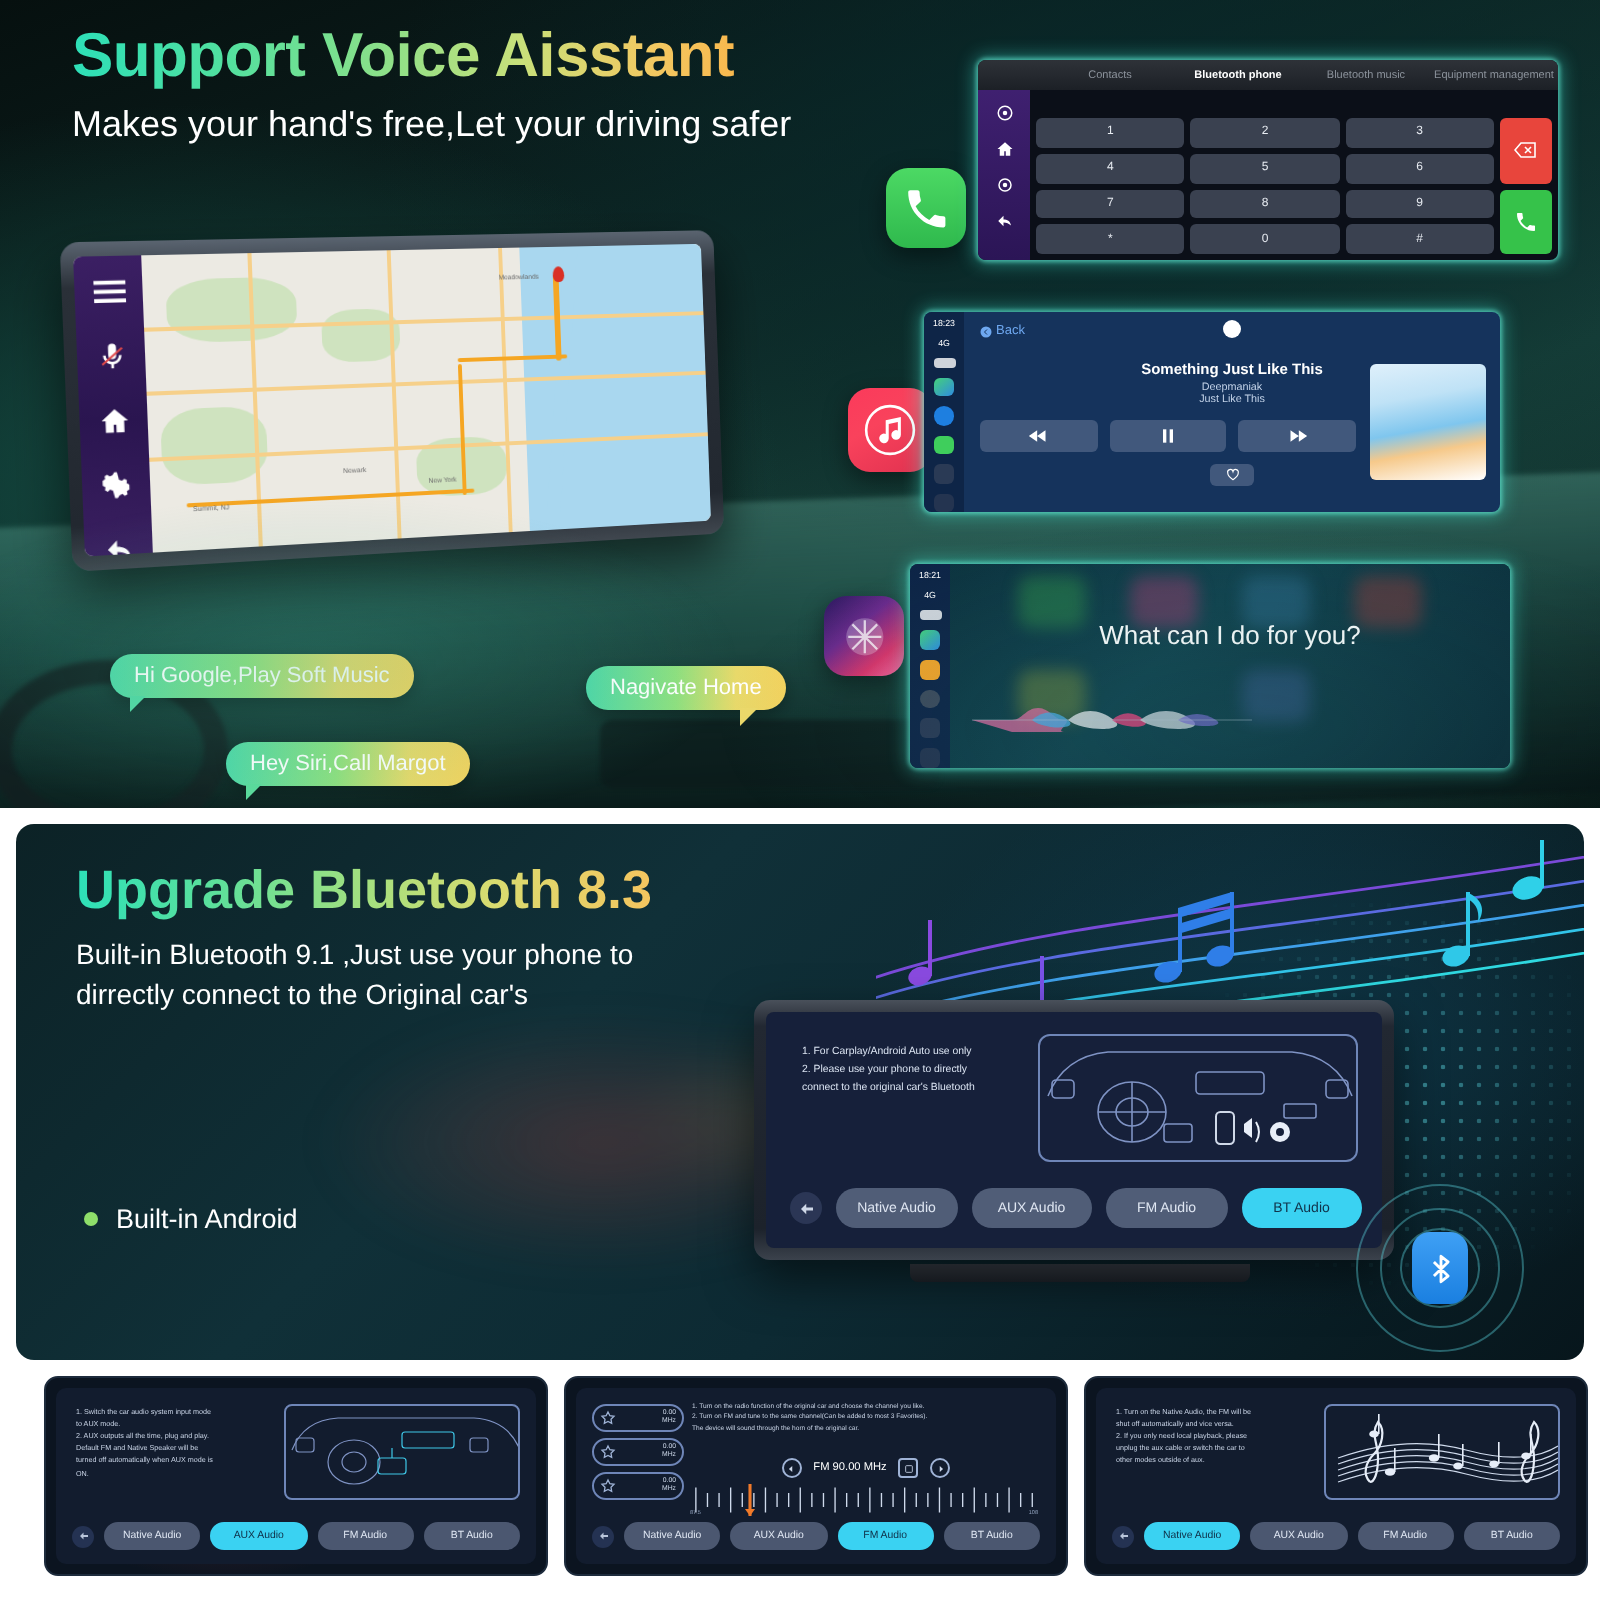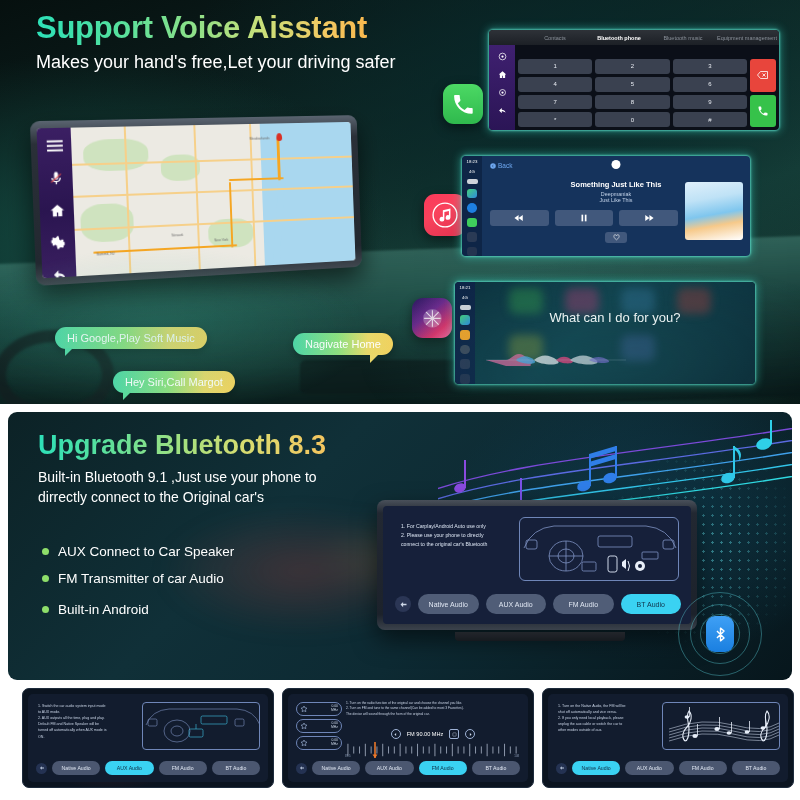--- a/index.html
+++ b/index.html
@@ -506,28 +506,20 @@
         </g>
       <g fill="#2fd0e8">
           <ellipse cx="326" cy="24" rx="8" ry="5.5" transform="rotate(-20 326 24)"></ellipse>
           <rect x="332" y="-8" width="2" height="32"></rect>
         </g>
     </svg>
 
     <div class="s2-title">Upgrade Bluetooth 8.3</div>
     <div class="s2-sub">Built-in Bluetooth 9.1 ,Just use your phone to dirrectly connect to the Original car's</div>
 
-    <div class="feat f1">
-      <span class="fdot"></span>
-      <span>AUX Connect to Car Speaker</span>
-    </div>
-    <div class="feat f2">
-      <span class="fdot"></span>
-      <span>FM Transmitter of car Audio</span>
-    </div>
     <div class="feat f3">
       <span class="fdot"></span>
       <span>Built-in Android</span>
     </div>
   </div>
 
   <div class="btring" style="left:678px;top:592px;width:84px;height:84px;"></div>
   <div class="btring" style="left:690px;top:604px;width:60px;height:60px;"></div>
   <div class="btring" style="left:700px;top:614px;width:40px;height:40px;"></div>
   <div class="btlogo">

